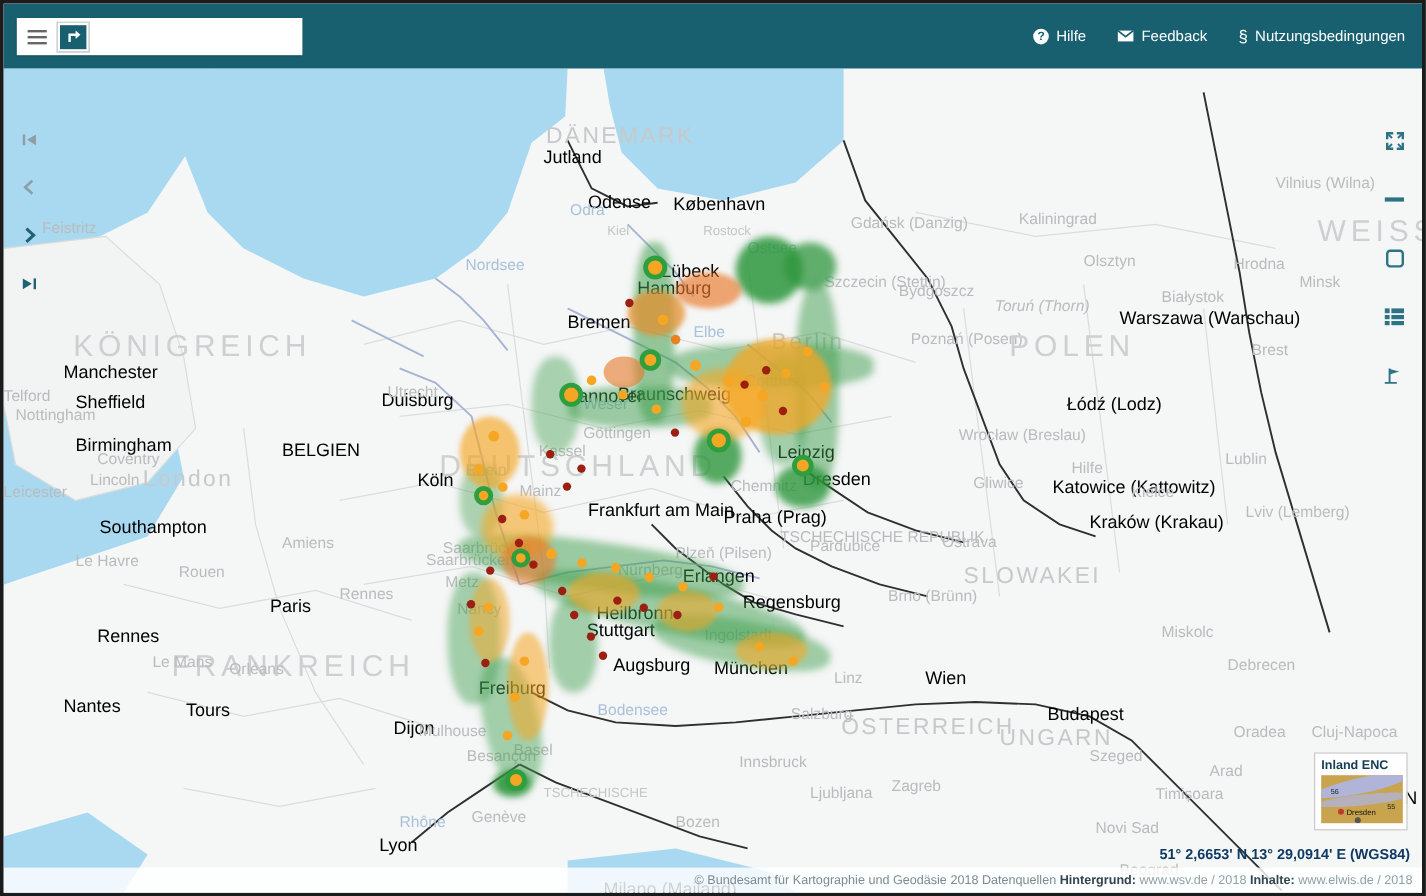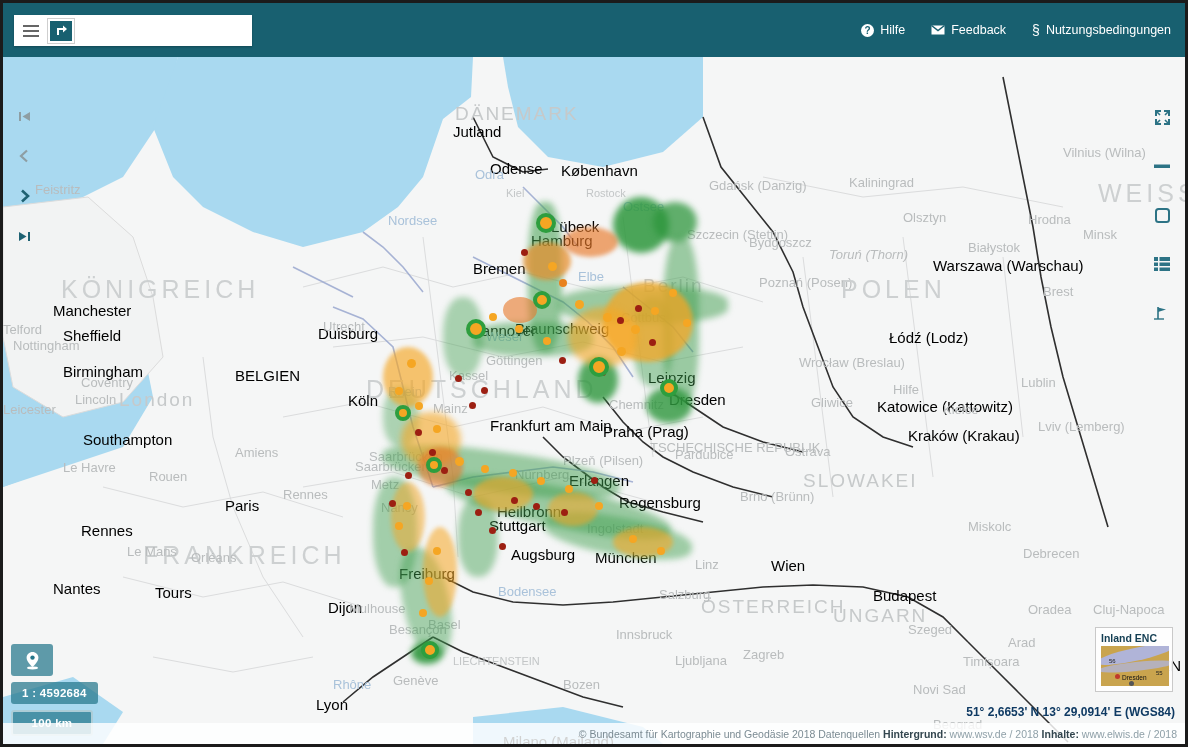--- a/index.html
+++ b/index.html
@@ -306,21 +306,21 @@
         <div class="lbl " style="left: 146px; top: 412px;">Rouen</div>
         <div class="lbl " style="left: 232px; top: 388px;">Amiens</div>
         <div class="lbl med" style="left: 48px; top: 686px;">Bordeaux</div>
         <div class="lbl med" style="left: 232px; top: 310px;">BELGIEN</div>
         <div class="lbl " style="left: 320px; top: 262px;">Utrecht</div>
         <div class="lbl water" style="left: 385px; top: 327px;">Rhein</div>
         <div class="lbl " style="left: 430px; top: 344px;">Mainz</div>
         <div class="lbl med" style="left: 500px; top: 676px;">Milano (Mailand)</div>
         <div class="lbl " style="left: 560px; top: 620px;">Bozen</div>
         <div class="lbl " style="left: 390px; top: 616px;">Genève</div>
-        <div class="lbl sm" style="left: 450px; top: 598px;">LIECHTENSTEIN</div>
+        <div class="lbl sm" style="left: 450px; top: 598px;">TSCHECHISCHE</div>
         <div class="lbl " style="left: 656px; top: 530px;">Salzburg</div>
         <div class="lbl " style="left: 692px; top: 500px;">Linz</div>
         <div class="lbl med" style="left: 768px; top: 500px;">Wien</div>
         <div class="lbl med" style="left: 870px; top: 530px;">Budapest</div>
         <div class="lbl big" style="left: 830px; top: 548px;">UNGARN</div>
         <div class="lbl " style="left: 740px; top: 590px;">Zagreb</div>
         <div class="lbl " style="left: 672px; top: 596px;">Ljubljana</div>
         <div class="lbl med" style="left: 905px; top: 370px;">Kraków (Krakau)</div>
         <div class="lbl " style="left: 1035px; top: 362px;">Lviv (Lemberg)</div>
         <div class="lbl " style="left: 1018px; top: 318px;">Lublin</div>
@@ -526,32 +526,20 @@
       </div>
       <div class="rc">
         <svg width="18" height="16" viewBox="0 0 18 16" aria-hidden="true">
           <path d="M5 14 L5 2" stroke="currentColor" stroke-width="1.6"></path>
           <path d="M5 2.5 L13 4.5 L5 7 Z" fill="currentColor"></path>
           <path d="M1 14 L11 14" stroke="currentColor" stroke-width="1.4"></path>
         </svg>
       </div>
     </div>
 
-    <div id="scalebox">
-      <div id="pin-btn">
-        <svg width="17" height="19" viewBox="0 0 17 19" aria-hidden="true">
-          <path d="M8.5 1 C5.2 1 2.6 3.5 2.6 6.7 C2.6 11 8.5 16 8.5 16 C8.5 16 14.4 11 14.4 6.7
-                   C14.4 3.5 11.8 1 8.5 1 Z" fill="#ffffff"></path>
-          <circle cx="8.5" cy="6.6" r="2.2" fill="#24768a"></circle>
-          <ellipse cx="8.5" cy="17" rx="5.5" ry="1.4" fill="#ffffff"></ellipse>
-        </svg>
-      </div>
-      <div class="pillbtn" id="scale-ratio">1 : 4592684</div>
-      <div class="pillbtn" id="scale-bar">100 km</div>
-    </div>
 
     <div id="enc">
       <div id="enc-title">Inland ENC</div>
       <div id="enc-thumb">
         <div class="enc-w" style="left:-6px;top:2px;width:80px;height:13px;
              border-radius:50%;transform:rotate(-12deg);"></div>
         <div class="enc-w" style="left:-4px;top:16px;width:78px;height:9px;
              border-radius:50%;transform:rotate(-6deg);opacity:.8;"></div>
         <div class="enc-t" style="left:8px;top:12px;">56</div>
         <div class="enc-t" style="left:55px;top:24px;">55</div>

